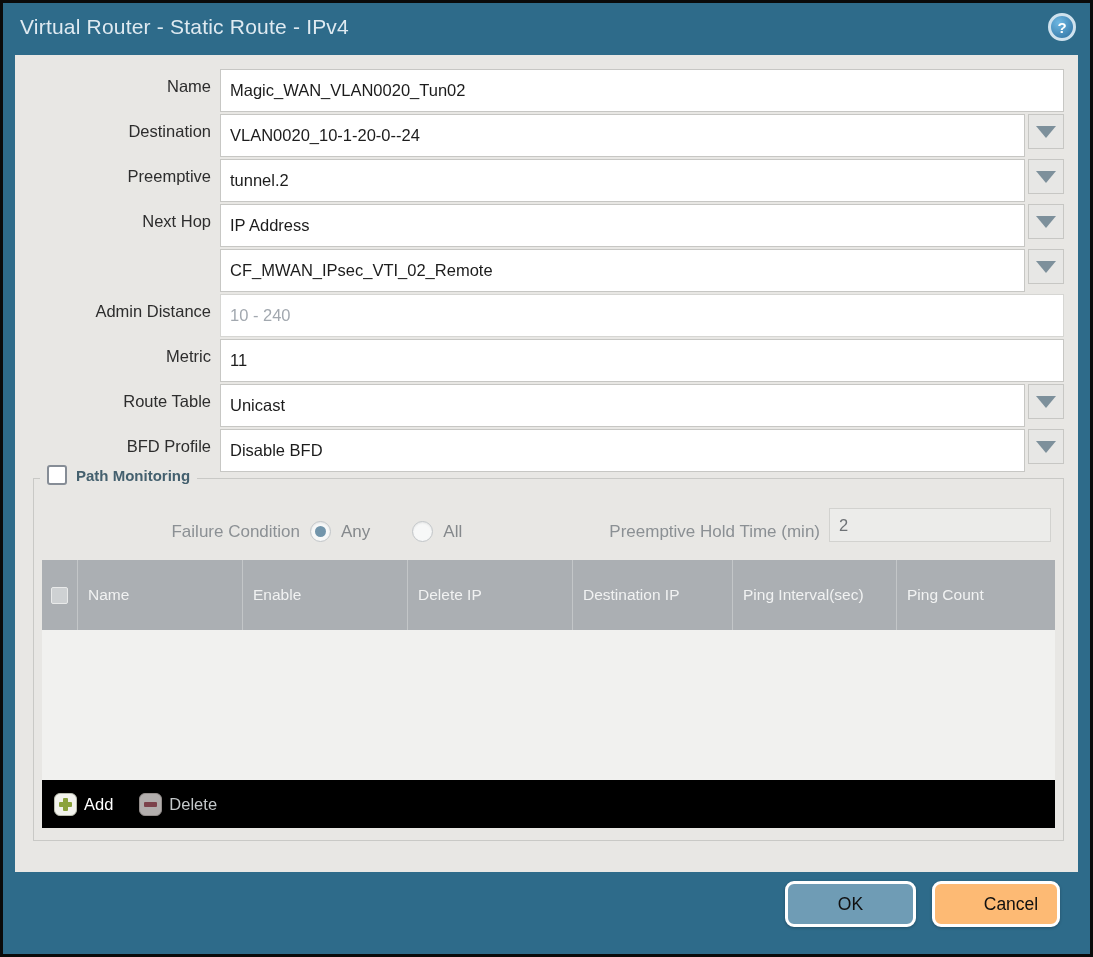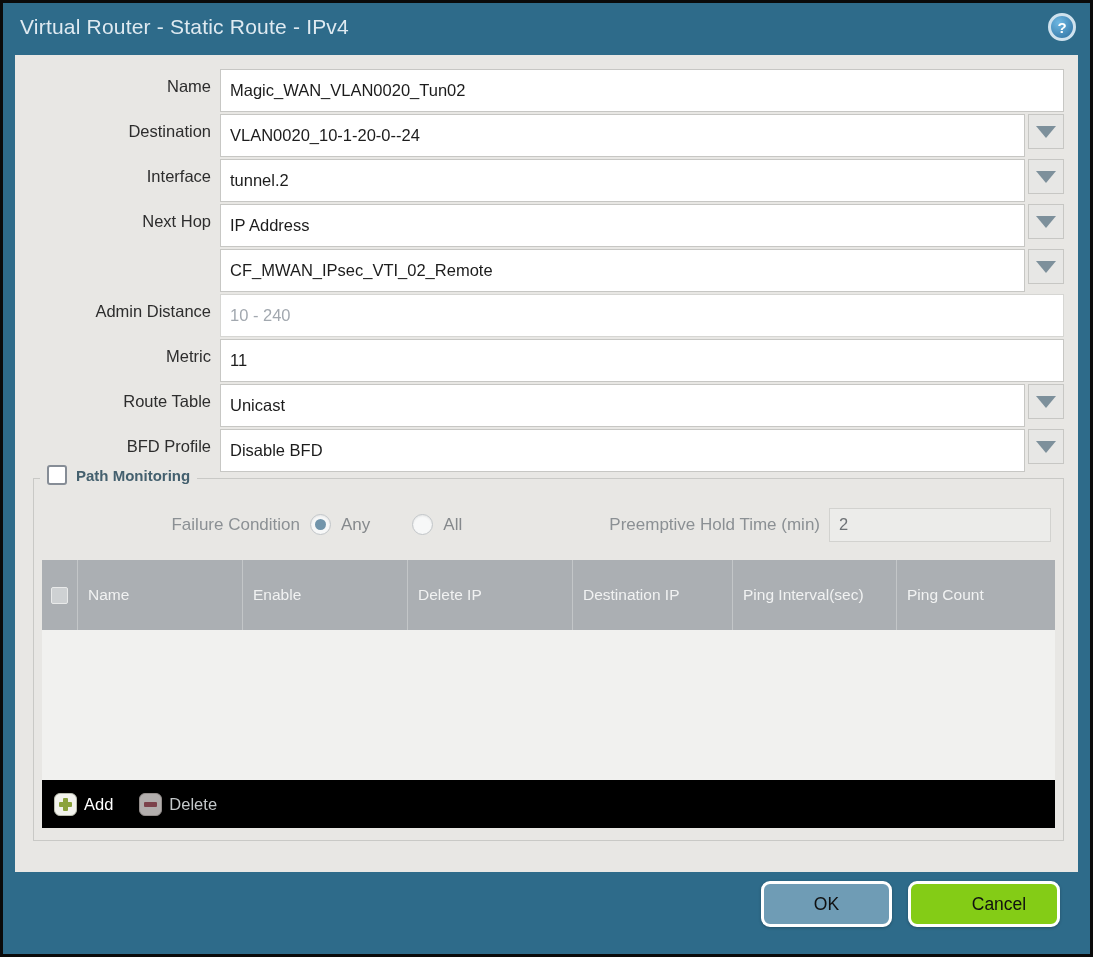--- a/index.html
+++ b/index.html
@@ -69,21 +69,21 @@
     position:absolute; top:-14px; left:6px;
     display:flex; align-items:center; gap:9px;
     background:#e8e7e4; padding:0 7px;
   }
   .pm-checkbox {
     width:20px; height:20px; background:#ffffff;
     border:2px solid #868d96; border-radius:3px; cursor:pointer;
   }
   .pm-title { font-size:15px; font-weight:bold; color:#44606e; white-space:nowrap; }
 
-  .pm-cond-row { display:flex; align-items:center; margin:2px 4px 18px 0; height:35px; }
+  .pm-cond-row { display:flex; align-items:flex-end; margin:2px 4px 18px 0; height:35px; }
   .pm-cond-label { width:268px; flex:0 0 268px; text-align:right; padding-right:10px;
     font-size:17px; color:#8b9094; white-space:nowrap; }
   .radio-opt { display:flex; align-items:center; gap:10px; margin-right:42px; cursor:pointer; }
   .radio {
     width:21px; height:21px; border-radius:50%;
     border:1px solid #c1c5c8; background:#f7f8f8;
     position:relative; box-shadow:inset 0 1px 2px rgba(0,0,0,0.08);
   }
   .radio.checked::after {
     content:""; position:absolute; left:4px; top:4px;
@@ -152,21 +152,21 @@
     flex:0 0 82px; display:flex; justify-content:flex-end; align-items:flex-start;
     padding:9px 30px 0 0; gap:16px;
   }
   .btn {
     height:46px; border-radius:9px; border:3px solid #ffffff;
     font-family:"Liberation Sans", sans-serif;
     font-size:17.5px; color:#101010; cursor:pointer;
     box-shadow:0 1px 3px rgba(0,0,0,0.25);
   }
   .btn-ok { width:131px; background:#6f9cb5; }
-  .btn-cancel { width:152px; background:#84cc16;padding-left:36px; }
+  .btn-cancel { width:128px; background:#fdba74;padding-left:36px; }
 </style>
 </head>
 <body>
 
 <div class="window">
 
   <div class="titlebar">
     <span class="title">Virtual Router - Static Route - IPv4</span>
     <div class="help-btn">
       <span>?</span>
@@ -186,21 +186,21 @@
       <span class="form-label">Destination</span>
       <div class="input-wrap">
         <input class="txt" type="text" value="VLAN0020_10-1-20-0--24" style="">
         <div class="dd-btn">
           <span class="dd-arrow"></span>
         </div>
       </div>
     </div>
 
     <div class="form-row">
-      <span class="form-label">Interface</span>
+      <span class="form-label">Preemptive</span>
       <div class="input-wrap">
         <input class="txt" type="text" value="tunnel.2" style="">
         <div class="dd-btn">
           <span class="dd-arrow"></span>
         </div>
       </div>
     </div>
 
     <div class="form-row">
       <span class="form-label">Next Hop</span>

